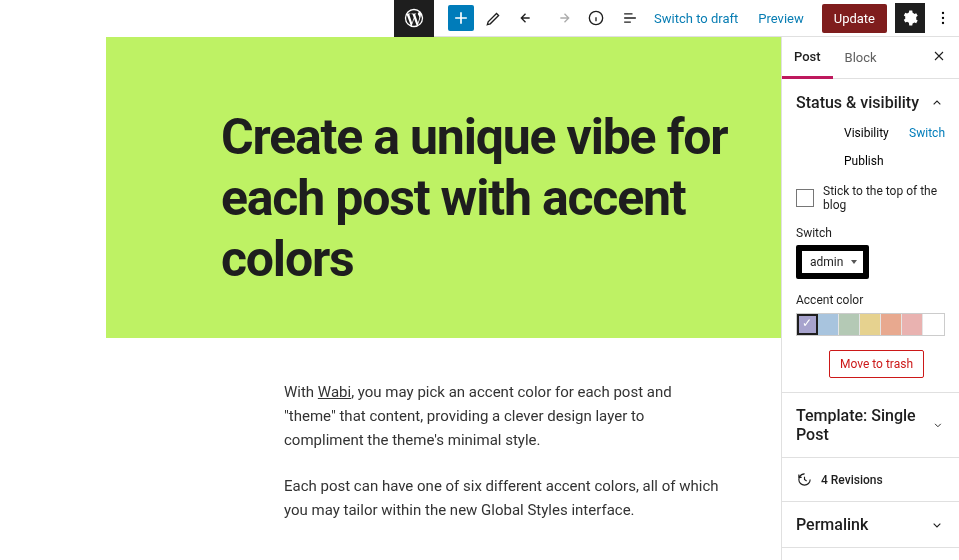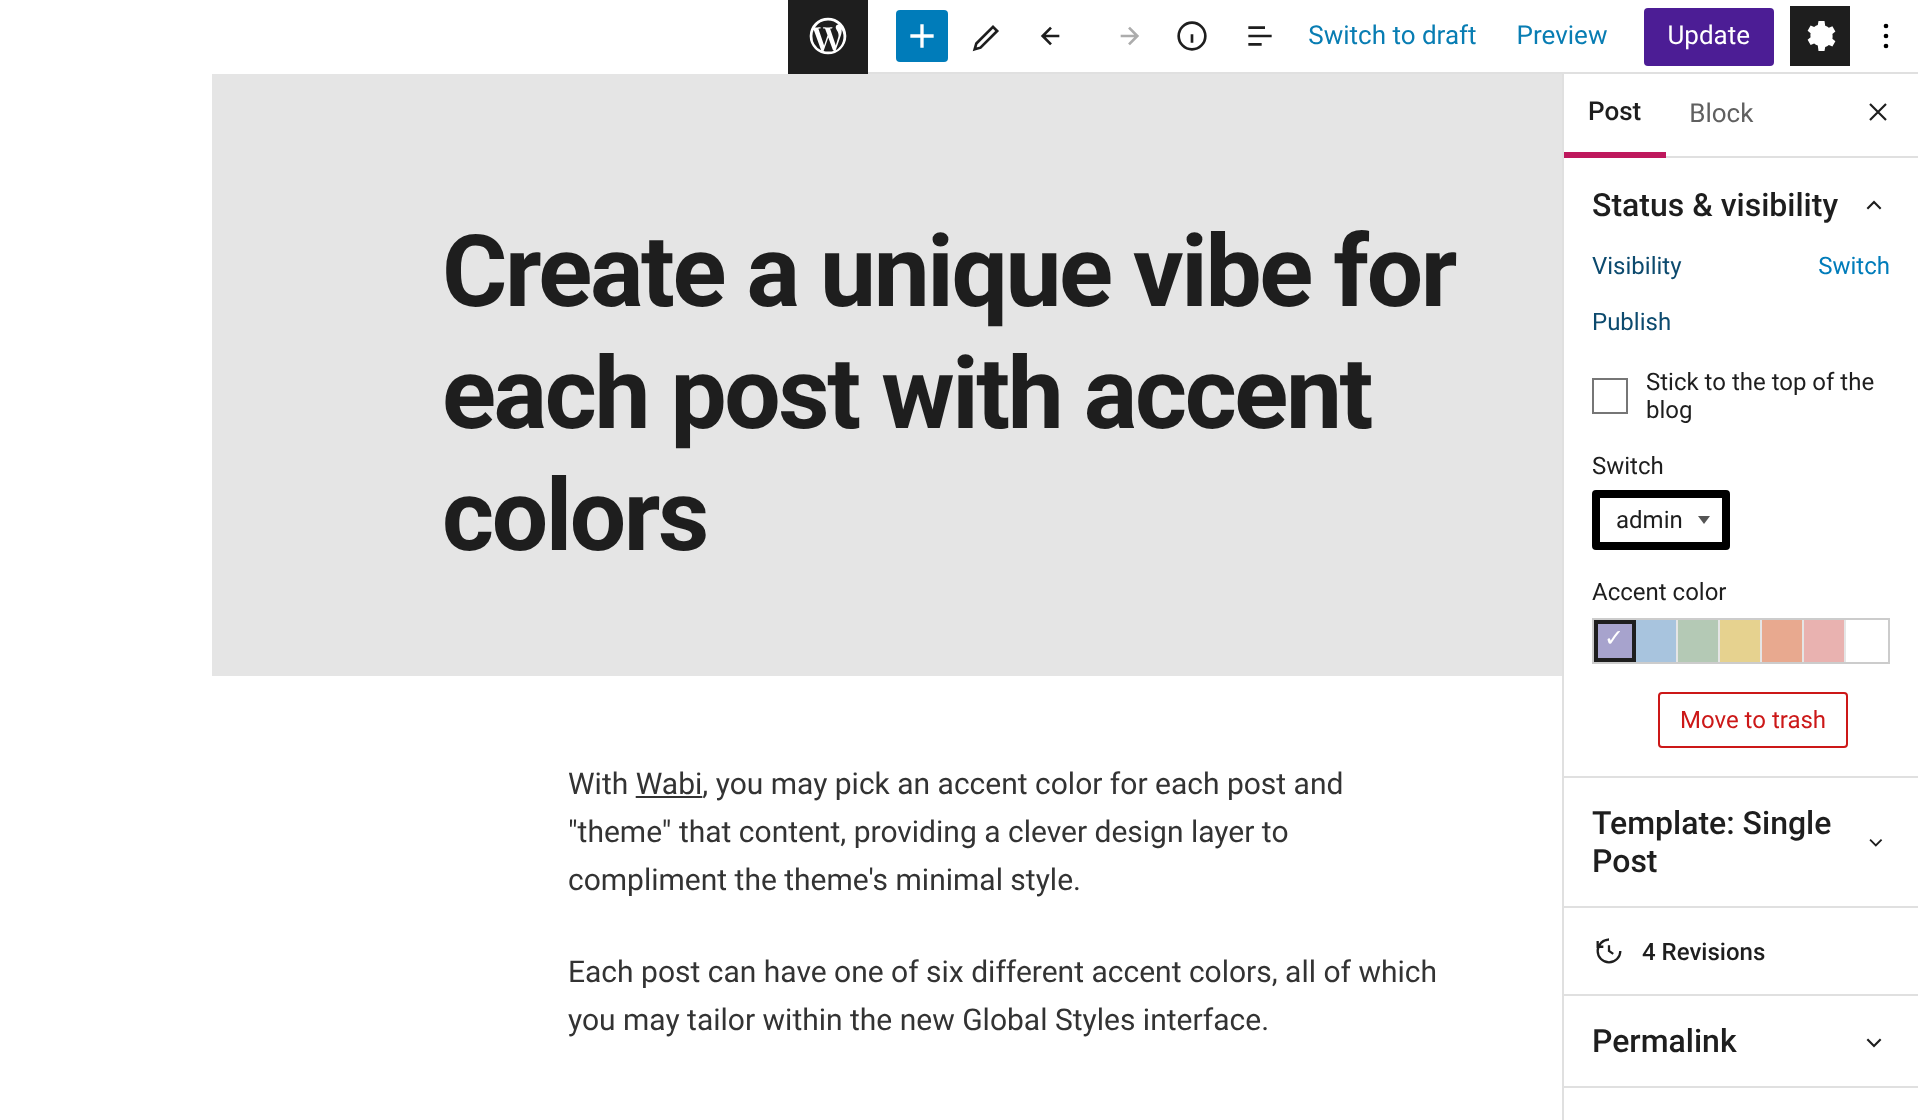--- a/index.html
+++ b/index.html
@@ -45,21 +45,21 @@
 .tb-icon-btn.dim { color: #acacac; }
 .tb-icon-btn svg { width: 20px; height: 20px; }
 .tb-spacer { flex: 1; }
 .link-btn {
   color: #087db3;
   font-size: 13px;
   padding: 6px 10px;
   cursor: pointer;
 }
 .update-btn {
-  background: #4c1d95;
+  background: #7f1d1d;
   color: #fff;
   padding: 7px 12px;
   border-radius: 2px;
   font-size: 13px;
   margin: 0 8px;
   cursor: pointer;
 }
 .gear-btn {
   width: 30px; height: 30px;
   background: #1e1e1e;
@@ -70,21 +70,21 @@
 .more-btn {
   width: 24px; height: 30px;
   display: flex; align-items: center; justify-content: center;
   margin-right: 4px; cursor: pointer;
 }
 
 
 .main { flex: 1; display: flex; overflow: hidden; }
 .canvas { flex: 1; overflow-y: auto; }
 .hero {
-  background: #e5e5e5;
+  background: #bef264;
   padding: 70px 0 48px 115px;
 }
 .hero h1 {
   font-size: 50px;
   font-weight: 700;
   line-height: 1.22;
   letter-spacing: -1.2px;
   color: #1e1e1e;
   max-width: 560px;
 }
@@ -135,36 +135,36 @@
 .panel-header {
   display: flex; align-items: center; justify-content: space-between;
   cursor: pointer;
 }
 .panel-header .title { font-weight: 500; font-size: 16px; color: #1e1e1e; }
 .panel.collapsed { padding: 13px 14px; }
 .row {
   display: flex; justify-content: space-between;
   margin-top: 14px; font-size: 12px;
 }
-.row .label { color: #0c4a6e; }
+.row .label { color: #000000; margin-left: 48px; }
 .row .value { color: #007cba; cursor: pointer; text-align: right; }
 .checkbox-row {
   display: flex; align-items: center; margin-top: 16px;
   font-size: 12px;
 }
 .checkbox-row .cb {
   width: 18px; height: 18px;
   border: 1px solid #767676;
   margin-right: 9px;
   flex-shrink: 0;
 }
 .field-label { font-size: 12px; margin-top: 14px; display: block; }
 .author-select {
   margin-top: 5px;
-  border: 4px solid #000000;
+  border: 6px solid #000000;
   border-radius: 2px;
   padding: 4px 20px 4px 8px;
   font-size: 12px;
   display: inline-flex; align-items: center;
   cursor: pointer; position: relative;
 }
 .author-select::after {
   content: "";
   position: absolute; right: 6px; top: 9px;
   border-left: 3px solid transparent;

